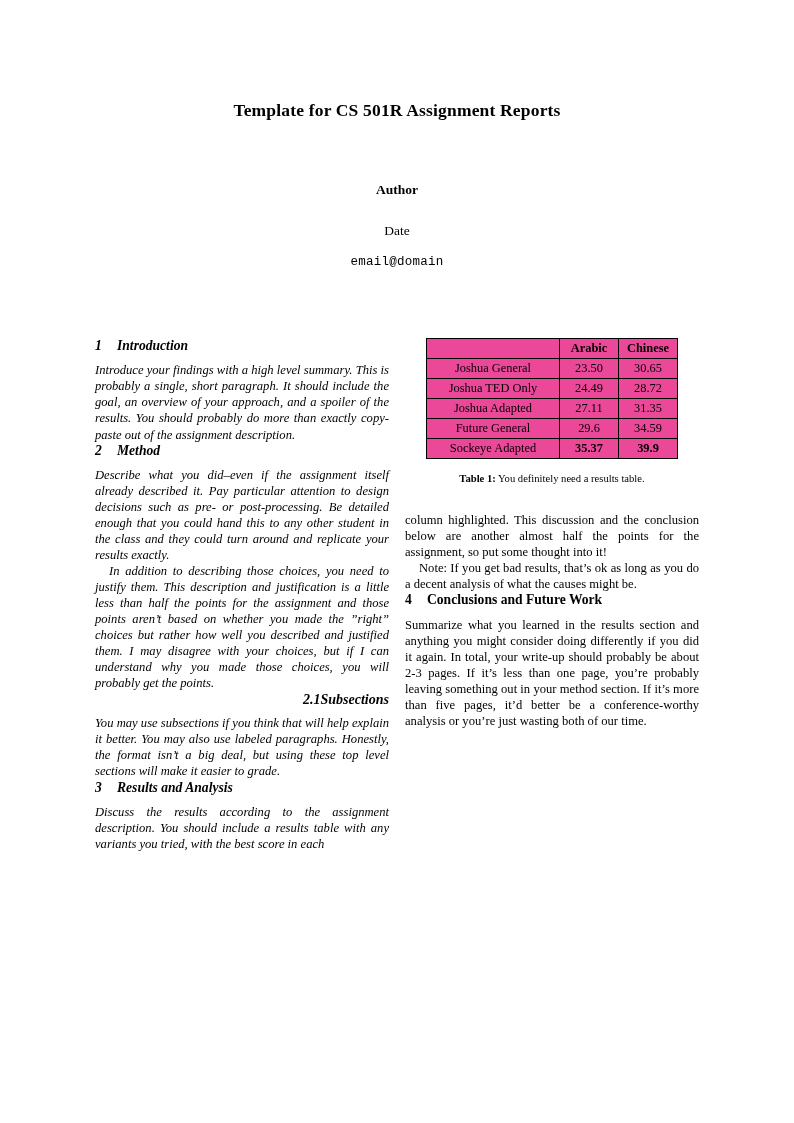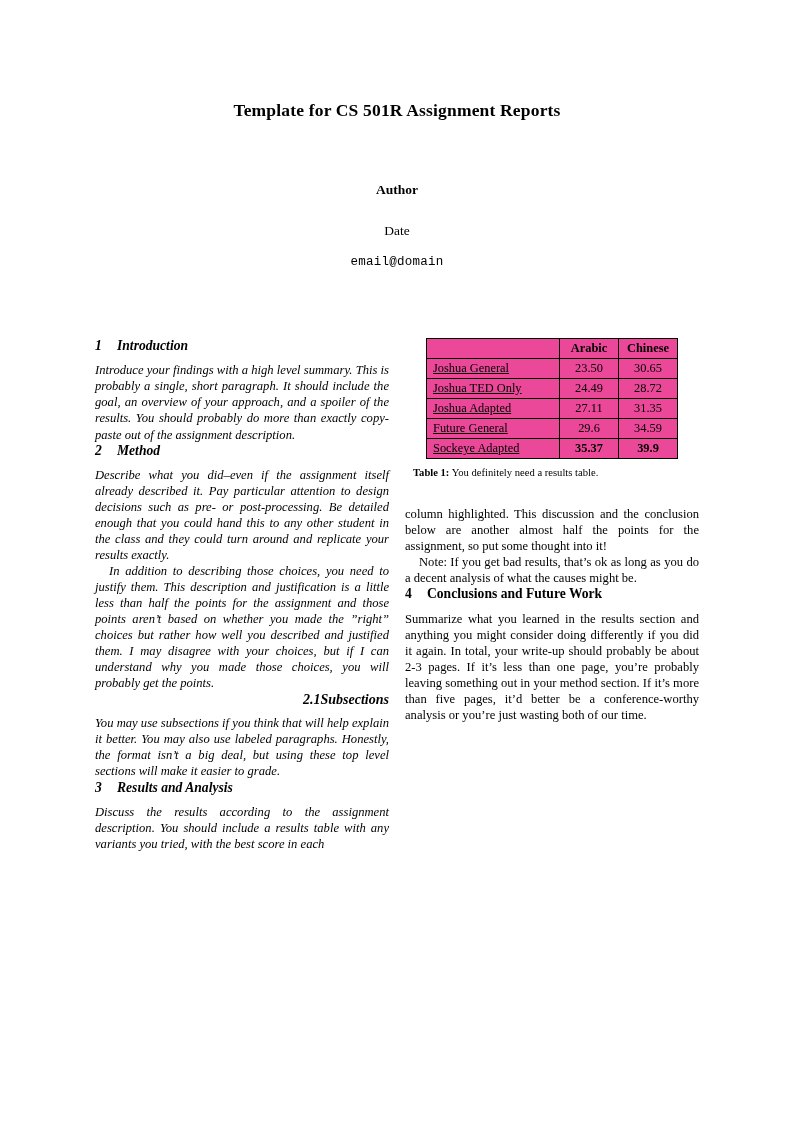--- a/index.html
+++ b/index.html
@@ -123,36 +123,36 @@
     padding: 2px 6px 3px 6px;
     height: 14px;
     font-weight: normal;
     white-space: nowrap;
   }
   table.results th {
     font-weight: bold;
     text-align: center;
   }
   table.results td.rowlabel {
-    text-align: left;
+    text-align: center;
     min-width: 120px;
-    text-decoration: underline;
   }
   table.results td.num {
     text-align: center;
     min-width: 46px;
   }
   table.results tr.best td { font-weight: bold; }
   table.results tr.best td.rowlabel { font-weight: normal; }
   table.results th.corner { border-top: 1px solid #000; }
 
   .table-caption {
     font-size: 10.6px;
     line-height: 14px;
-    margin: 7px 0 0 0;
+    text-align: center;
+    margin: 13px 0 0 0;
     padding: 0 8px;
   }
   .table-caption .caplabel { font-weight: bold; }
   .table-caption .captext { font-weight: normal; }
 
   .table-block { margin-bottom: 26px; }
 </style>
 </head>
 <body>
 

